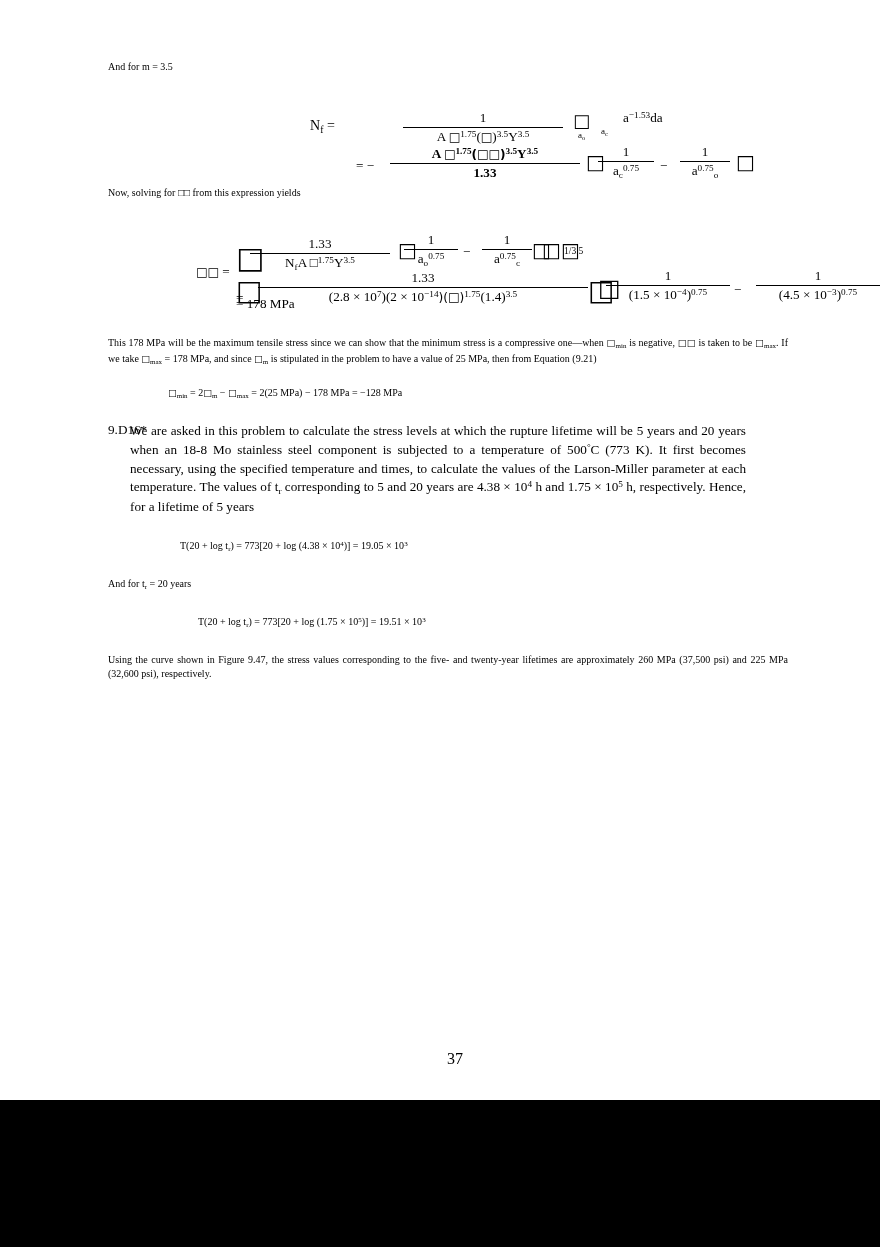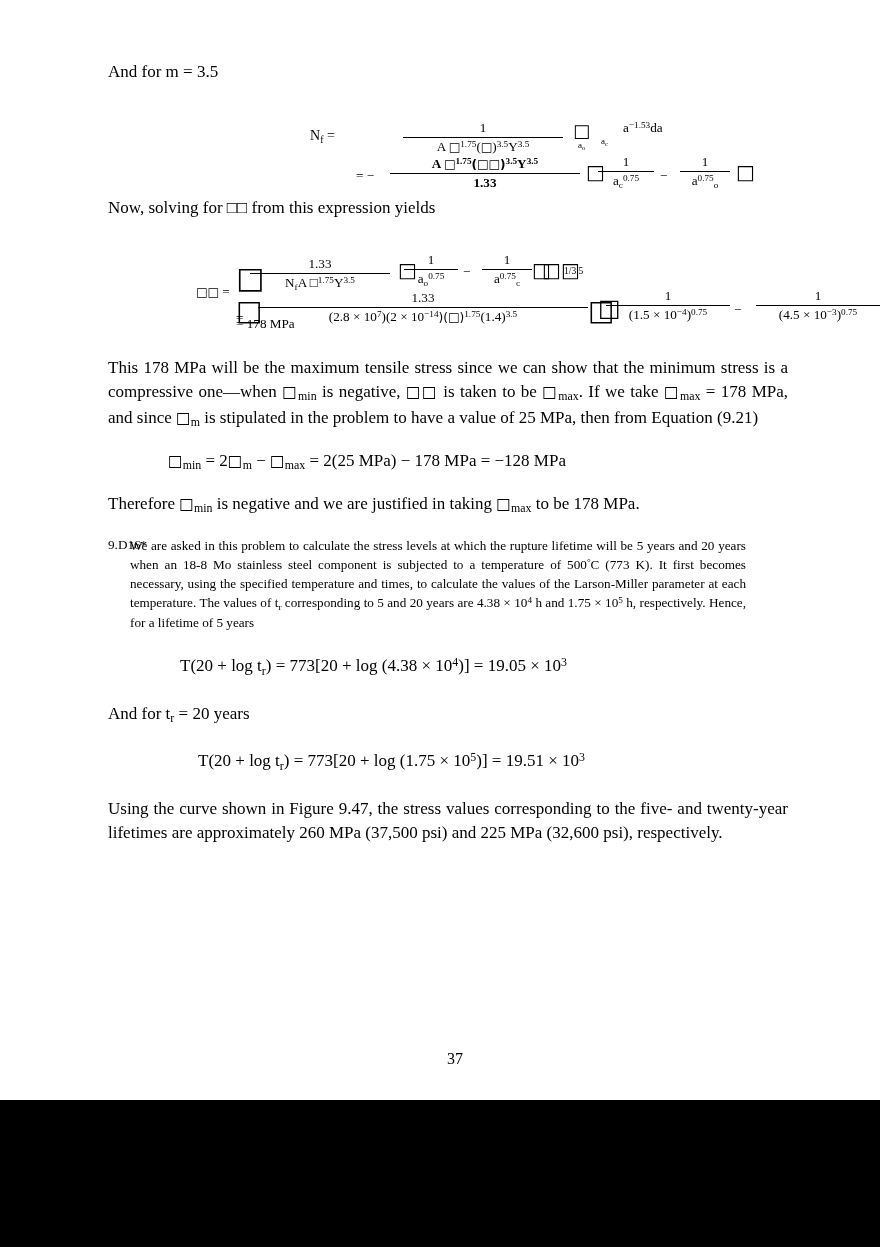--- a/index.html
+++ b/index.html
@@ -22,21 +22,21 @@
     height: 1100px;
     background: #ffffff;
   }
   .content {
     position: absolute;
     left: 108px;
     top: 60px;
     width: 680px;
   }
   .para {
-    font-size: 17px;
+    font-size: 10px;
     line-height: 1.42;
     text-align: justify;
     color: #000;
     margin: 0;
   }
   sub {
     font-size: 0.70em;
     vertical-align: -0.28em;
   }
   sup {
@@ -224,21 +224,20 @@
         </span>
       </span>
 
       <span class="abs" style="left:128px; top:84px;">= 178 MPa</span>
     </div>
 
     <p class="para" style="margin-top:6px;"><span>This 178 MPa will be the maximum tensile stress since we can show that the minimum stress is a compressive one—when </span><span class="box">□</span><sub>min</sub><span> is negative, </span><span class="box">□□</span><span> is taken to be </span><span class="box">□</span><sub>max</sub><span>. If we take </span><span class="box">□</span><sub>max</sub><span> = 178 MPa, and since </span><span class="box">□</span><sub>m</sub><span> is stipulated in the problem to have a value of 25 MPa, then from Equation (9.21)</span></p>
 
     <p class="para mt18" style="margin-left:60px;"><span class="box">□</span><sub>min</sub><span> = 2</span><span class="box">□</span><sub>m</sub><span> − </span><span class="box">□</span><sub>max</sub><span> = 2(25 MPa) − 178 MPa = −128 MPa</span></p>
 
-    <p class="para mt18"><span>Therefore </span><span class="box">□</span><sub>min</sub><span> is negative and we are justified in taking </span><span class="box">□</span><sub>max</sub><span> to be 178 MPa.</span></p>
 
     <div class="numbered" style="margin-top:20px;">
       <div class="numlabel">9.D16*</div>
       <div class="numbody"><span>We are asked in this problem to calculate the stress levels at which the rupture lifetime will be 5 years and 20 years when an 18-8 Mo stainless steel component is subjected to a temperature of 500</span><sup>°</sup><span>C (773 K). It first becomes necessary, using the specified temperature and times, to calculate the values of the Larson-Miller parameter at each temperature. The values of t</span><sub>r</sub><span> corresponding to 5 and 20 years are 4.38 × 10</span><sup>4</sup><span> h and 1.75 × 10</span><sup>5</sup><span> h, respectively. Hence, for a lifetime of 5 years</span></div>
     </div>
 
     <p class="para mt22" style="margin-left:72px;"><span>T(20 + log t</span><sub>r</sub><span>) = 773[20 + log (4.38 × 10</span><sup>4</sup><span>)] = 19.05 × 10</span><sup>3</sup></p>
 
     <p class="para mt22"><span>And for t</span><sub>r</sub><span> = 20 years</span></p>
 

